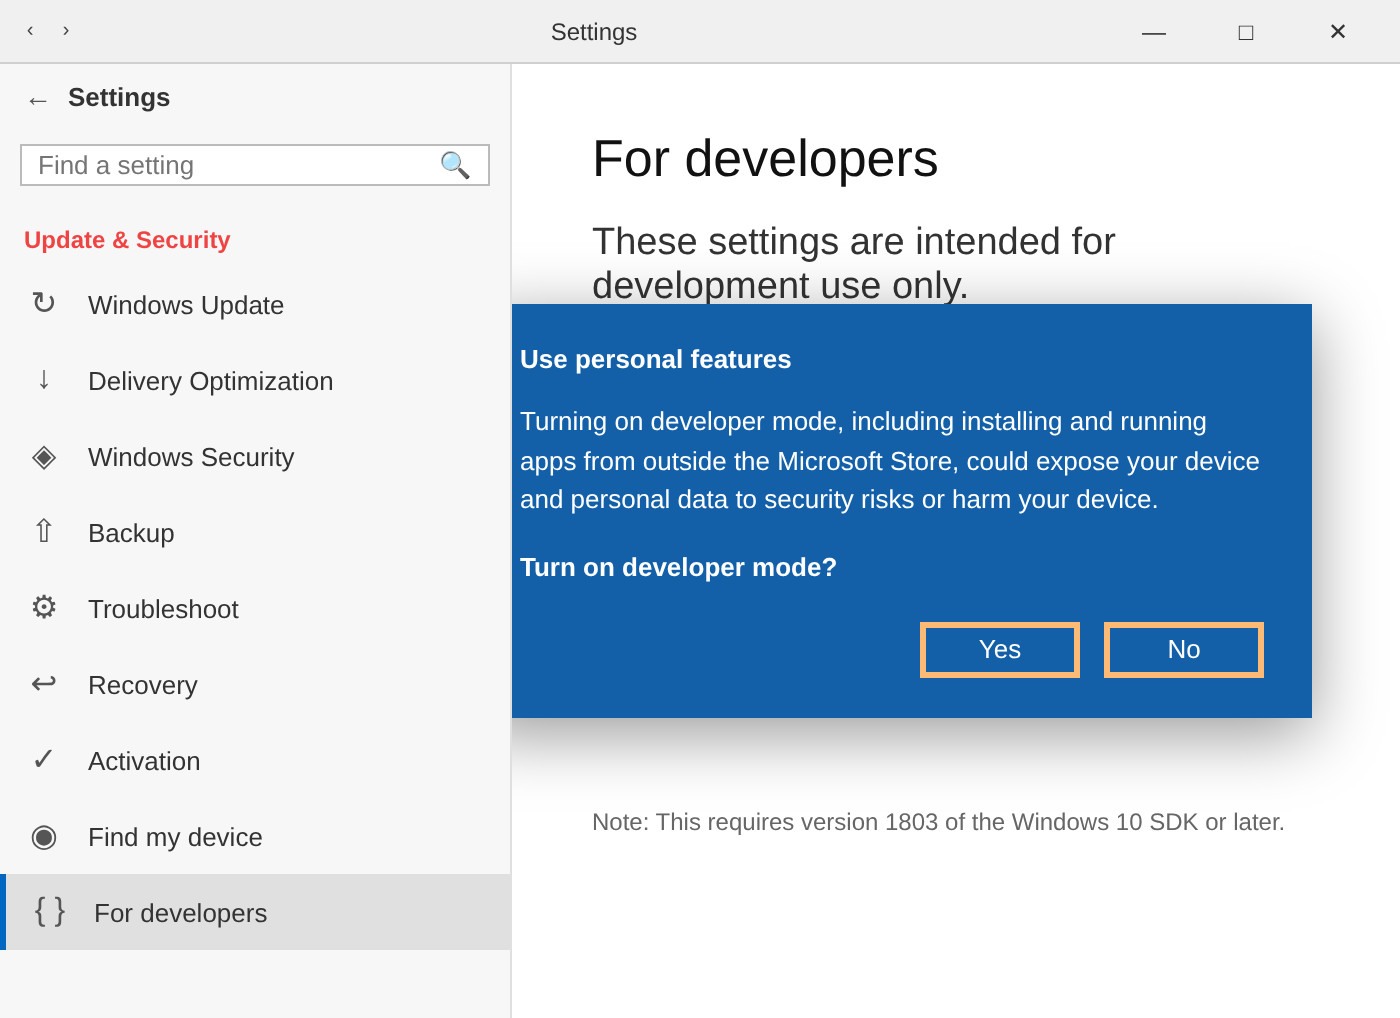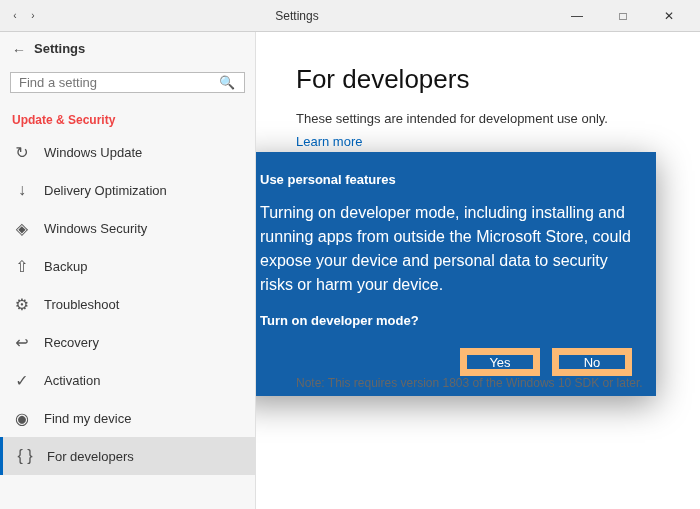--- a/index.html
+++ b/index.html
@@ -149,21 +149,21 @@
       padding: 32px 40px;
       position: relative;
     }
     .page-title {
       font-size: 26px;
       font-weight: 300;
       color: #111;
       margin-bottom: 16px;
     }
     .page-desc {
-      font-size: 13px;
+      font-size: 19px;
       color: #333;
       margin-bottom: 6px;
     }
     .learn-more-link {
       font-size: 13px;
       color: #0067c0;
       text-decoration: none;
       cursor: pointer;
       display: inline-block;
       margin-bottom: 24px;
@@ -218,40 +218,40 @@
       top: 120px;
       left: -20px;
     }
     .dialog-title {
       font-size: 13px;
       font-weight: 600;
       color: #fff;
       margin-bottom: 14px;
     }
     .dialog-body {
-      font-size: 16px;
+      font-size: 13px;
       color: #fff;
       line-height: 1.5;
       margin-bottom: 16px;
     }
     .dialog-question {
       font-size: 13px;
       font-weight: 600;
       color: #fff;
       margin-bottom: 20px;
     }
     .dialog-buttons {
       display: flex;
       justify-content: flex-end;
       gap: 12px;
     }
     .dialog-btn {
       min-width: 80px;
       height: 28px;
-      border: 7px solid #fdba74;
+      border: 3px solid #fdba74;
       background: transparent;
       color: #fff;
       font-size: 13px;
       cursor: pointer;
       padding: 0 16px;
     }
 
     .note-text {
       font-size: 12px;
       color: #666;

